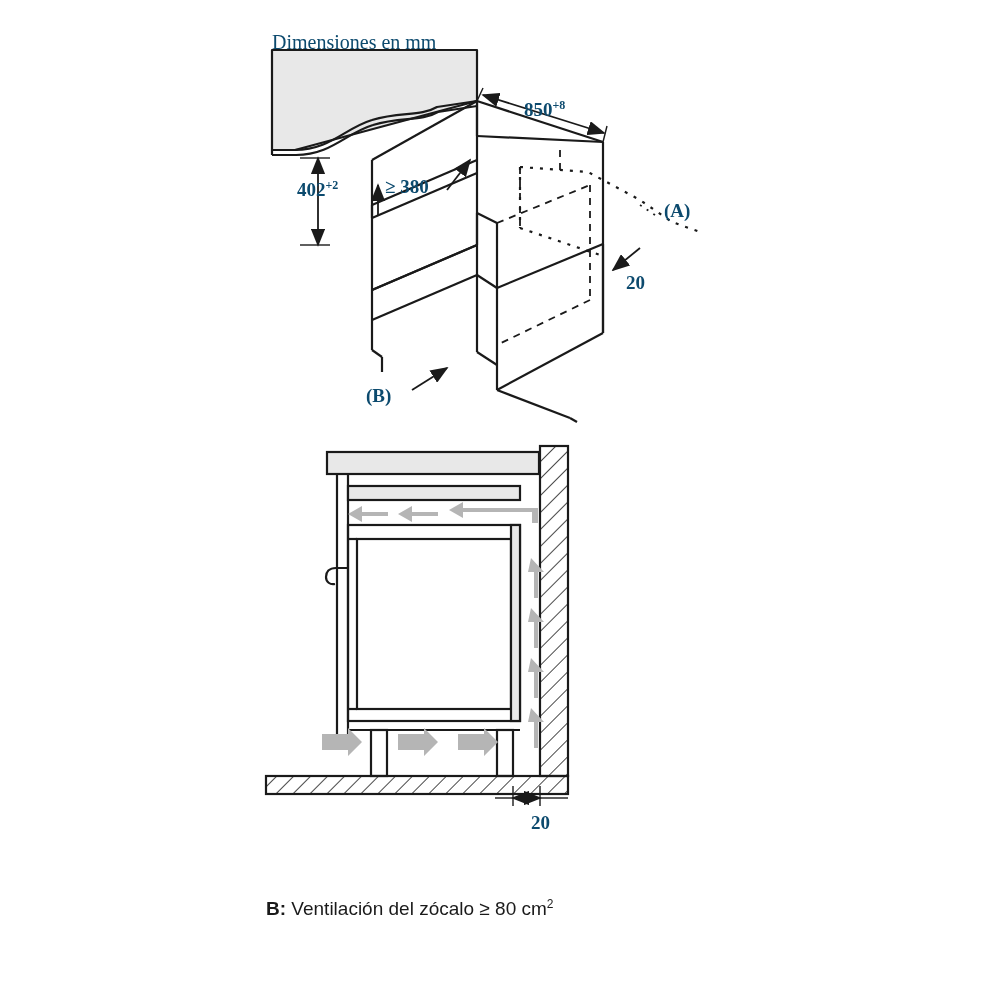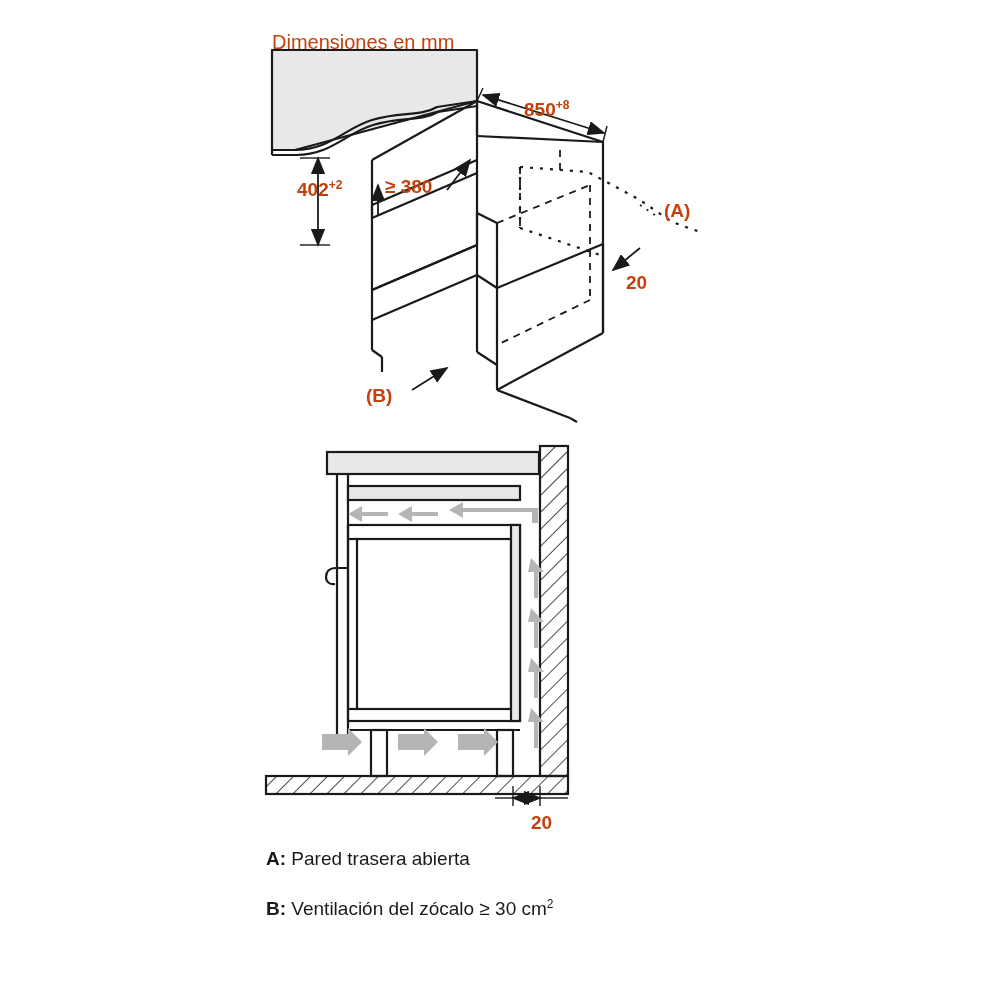--- a/index.html
+++ b/index.html
@@ -22,22 +22,22 @@
   }
   svg#diagram {
     position: absolute;
     left: 0;
     top: 0;
     width: 1000px;
     height: 1000px;
   }
   .lbl {
     position: absolute;
-    font-family: Liberation Sans, sans-serif;
-    color: #c2410c;
+    font-family: Liberation Serif, serif;
+    color: #0c4a6e;
     white-space: nowrap;
   }
   .title-label {
     font-size: 20px;
     left: 272px;
     top: 31px;
   }
   .dim-560 {
     font-size: 19px;
     font-weight: bold;
@@ -290,23 +290,19 @@
   <div class="lbl dim-550">≥ 380</div>
 
   <div class="lbl dim-20a">20</div>
 
   <div class="lbl dim-20b">20</div>
 
   <div class="lbl tag-a">(A)</div>
 
   <div class="lbl tag-b">(B)</div>
 
-  <div class="legend legend-a">
-    <b>A:</b>
-    <span>Pared trasera abierta</span>
-  </div>
 
   <div class="legend legend-b">
     <b>B:</b>
-    <span>Ventilación del zócalo ≥ 30 cm</span><span class="sup">2</span>
+    <span>Ventilación del zócalo ≥ 80 cm</span><span class="sup">2</span>
   </div>
 
 </div>
 
 </body></html>

